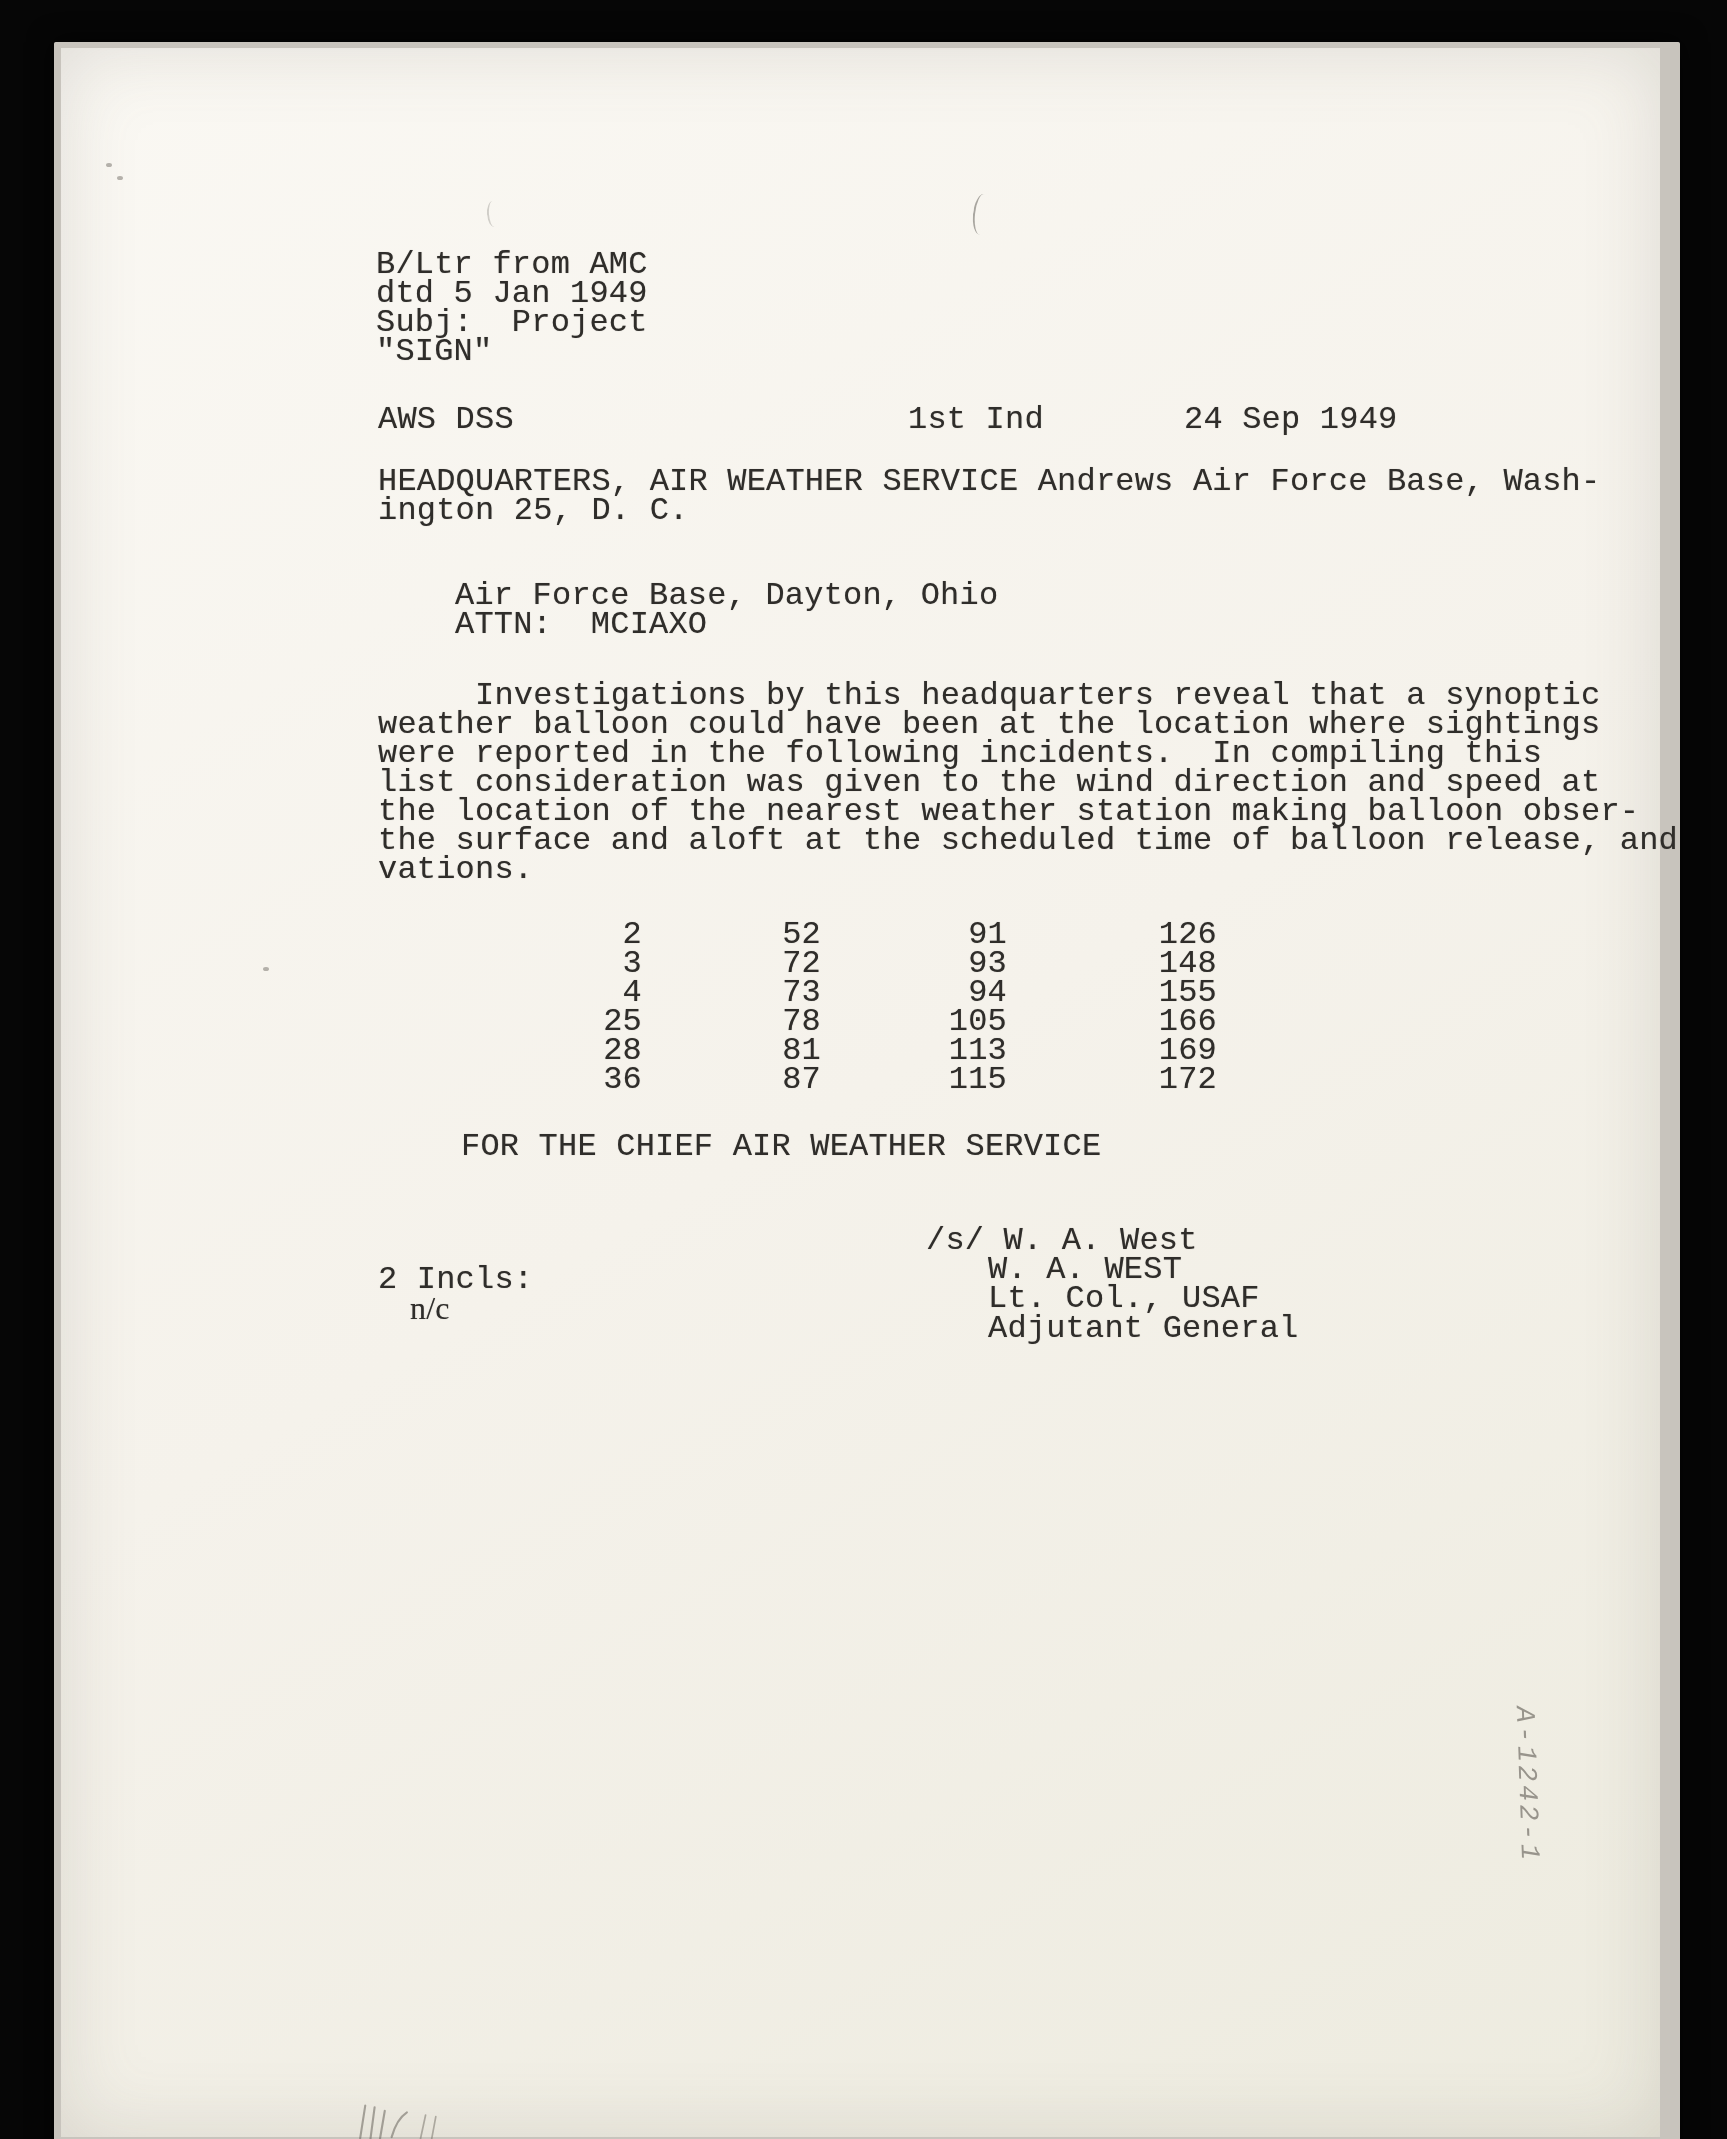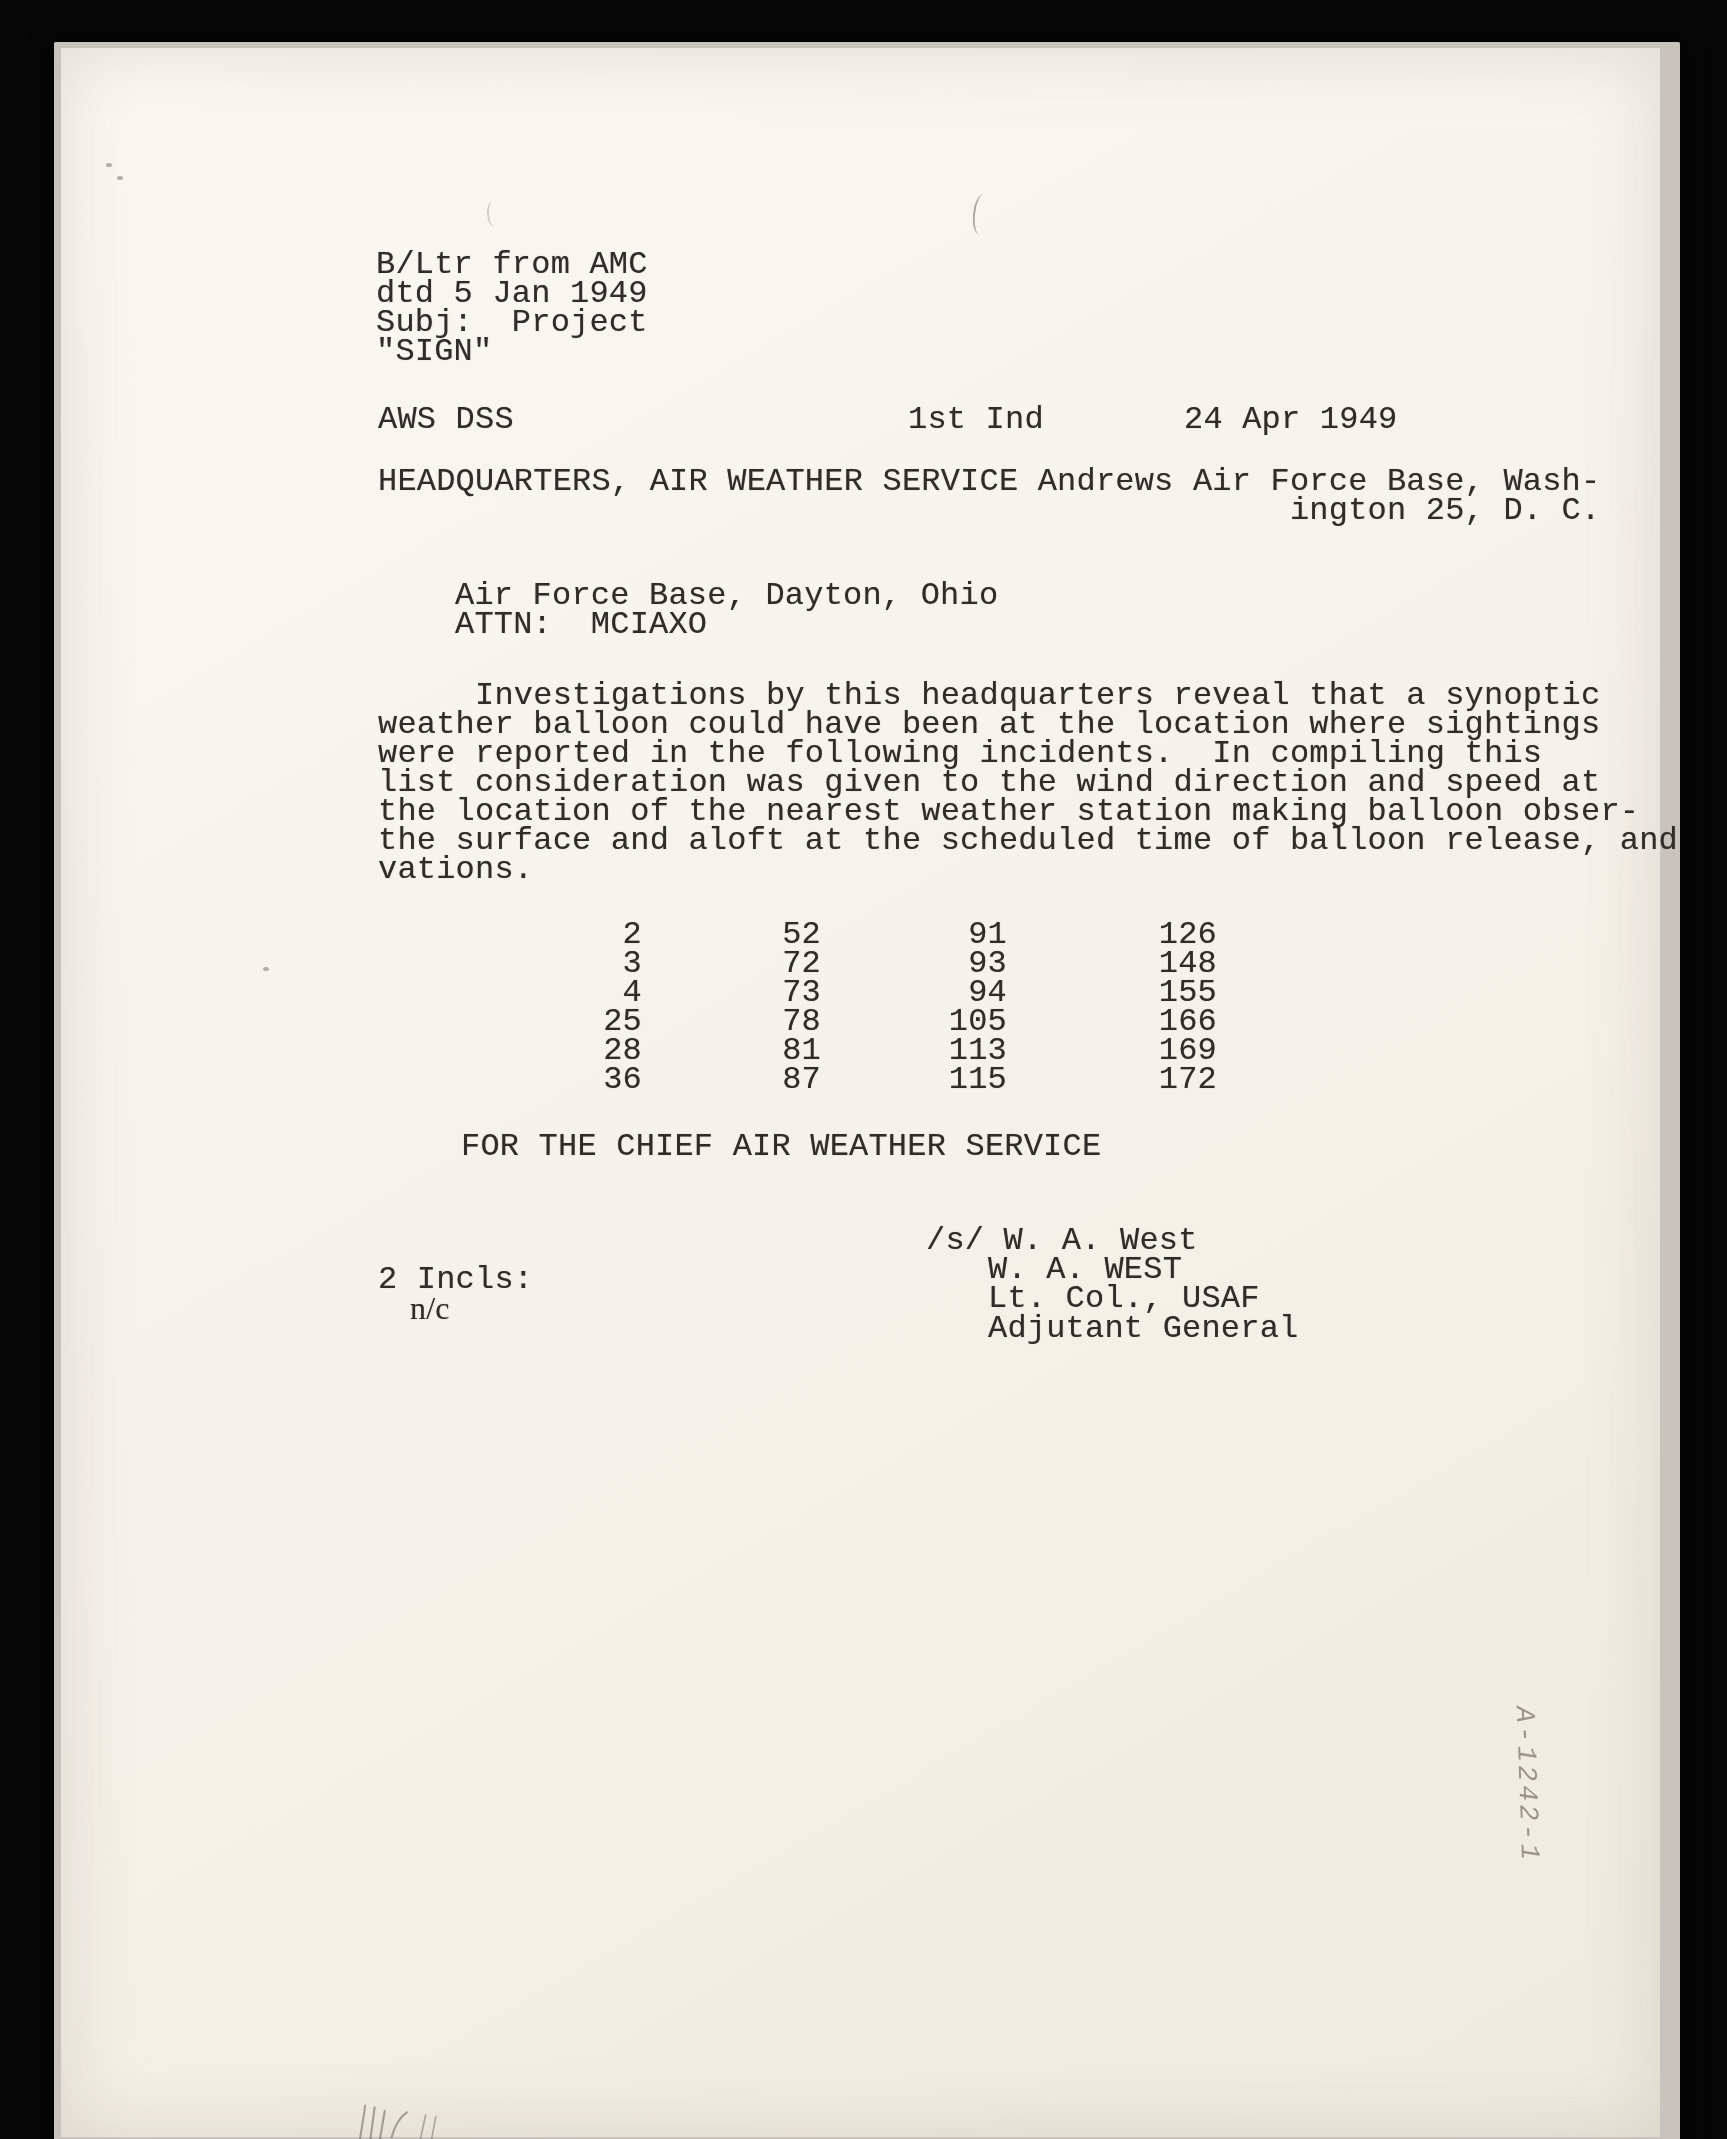--- a/index.html
+++ b/index.html
@@ -52,23 +52,23 @@
 
   <div class="block" style="left:315px; top:202px;">
     <div class="tx">B/Ltr from AMC</div>
     <div class="tx">dtd 5 Jan 1949</div>
     <div class="tx">Subj:  Project</div>
     <div class="tx">"SIGN"</div>
   </div>
 
   <div class="block tx" style="left:317px; top:357px;">AWS DSS</div>
   <div class="block tx" style="left:847px; top:357px;">1st Ind</div>
-  <div class="block tx" style="left:1123px; top:357px;">24 Apr 1949</div>
+  <div class="block tx" style="left:1123px; top:357px;">24 Sep 1949</div>
 
-  <div class="block" style="left:317px; top:419px;text-align:right;">
+  <div class="block" style="left:317px; top:419px;">
     <div class="tx">HEADQUARTERS, AIR WEATHER SERVICE Andrews Air Force Base, Wash-</div>
     <div class="tx">ington 25, D. C.</div>
   </div>
 
   <div class="block tx" style="left:394px; top:533px;">Air Force Base, Dayton, Ohio</div>
   <div class="block tx" style="left:394px; top:562px;">ATTN:  MCIAXO</div>
 
   <div class="block" style="left:317px; top:633px;">
     <div class="tx">     Investigations by this headquarters reveal that a synoptic</div>
     <div class="tx">weather balloon could have been at the location where sightings</div>

